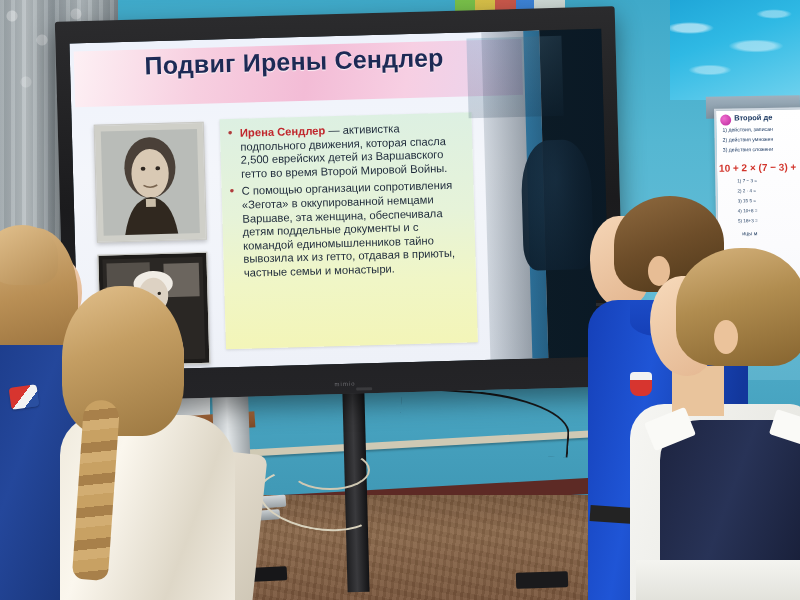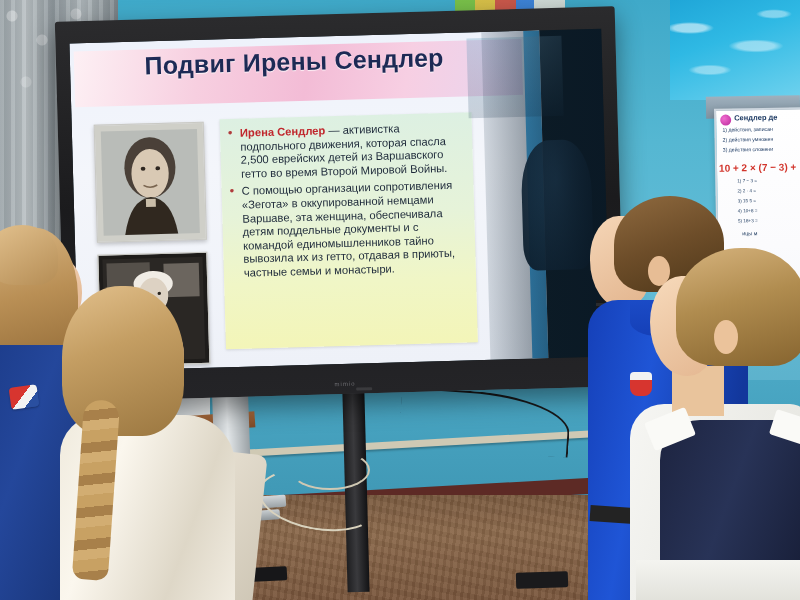--- a/index.html
+++ b/index.html
@@ -556,21 +556,21 @@
       <div class="refl-person"></div>
       <div class="glass-ref"></div>
     </div>
     <div class="tv-logo">mimio</div>
     <div class="tv-ir"></div>
   </div>
 
   <div class="whiteboard-frame"></div>
   <div class="poster">
     <div class="poster-dot"></div>
-    <div class="poster-title">Сендлер де</div>
+    <div class="poster-title">Второй де</div>
     <div class="poster-rule" style="top:16px">1) действия, записан</div>
     <div class="poster-rule" style="top:26px">2) действия умножен</div>
     <div class="poster-rule" style="top:36px">3) действия сложени</div>
     <div class="poster-eq">10 + 2 × (7 − 3) +</div>
     <div class="poster-steps" style="top:68px">1)  7 − 3 =</div>
     <div class="poster-steps" style="top:78px">2)  2 · 4 =</div>
     <div class="poster-steps" style="top:88px">3) 15   5 =</div>
     <div class="poster-steps" style="top:98px">4) 10+8 =</div>
     <div class="poster-steps" style="top:108px">5) 18+3 =</div>
     <div class="poster-sub">ицы  м</div>

